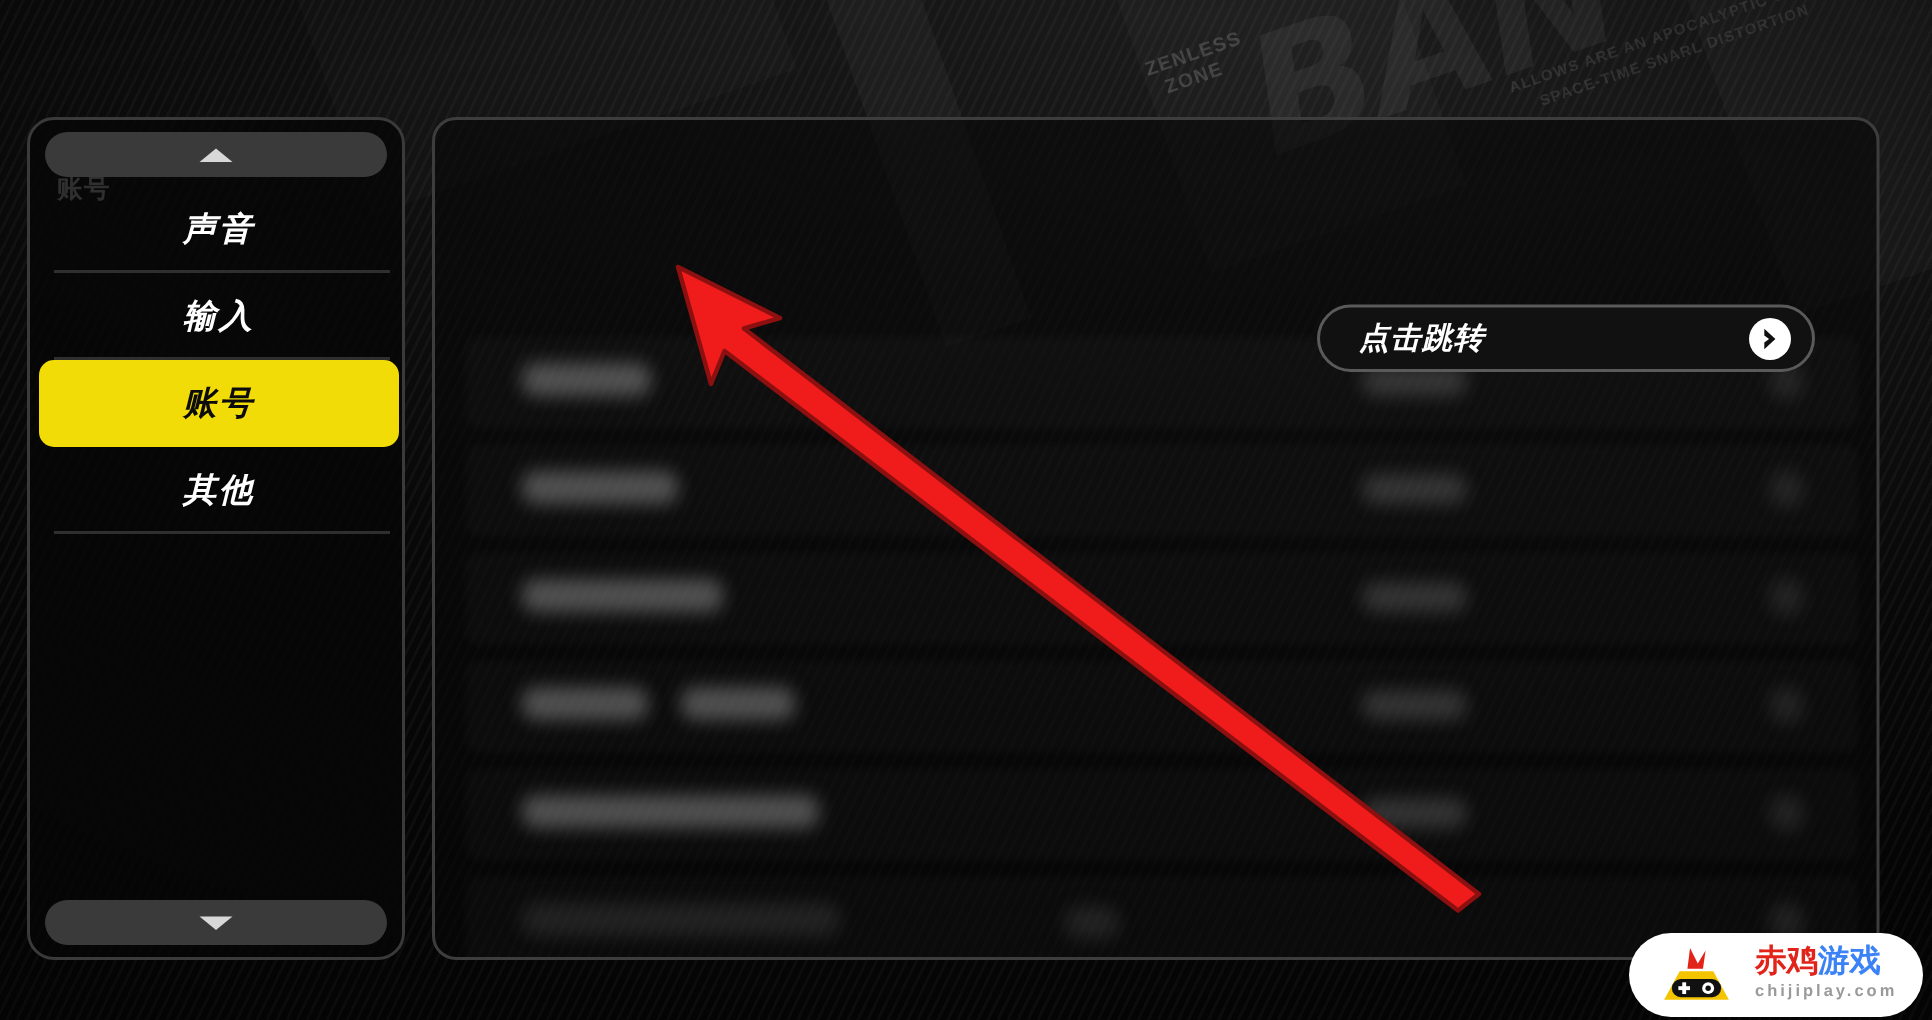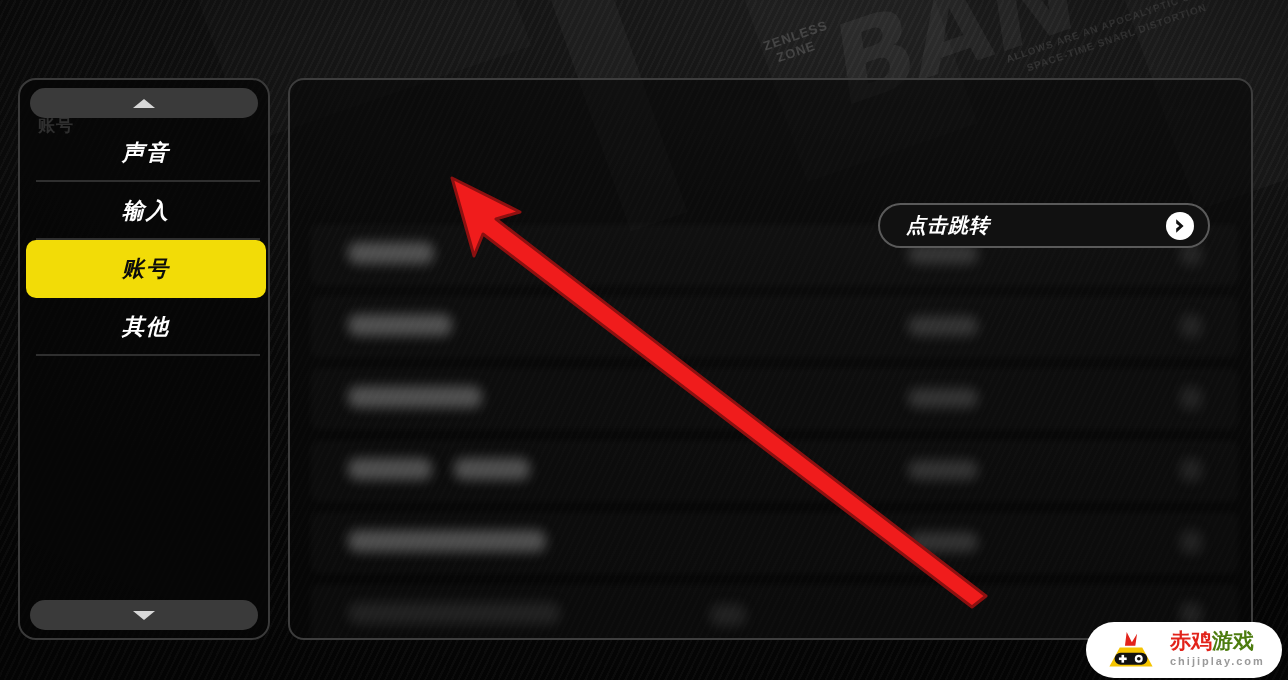--- a/index.html
+++ b/index.html
@@ -183,21 +183,21 @@
     z-index:70; display:flex; align-items:center;
   }
   .wm-badge{
     position:absolute; left:0; top:4px; width:196px; height:56px;
     background:#ffffff; border-radius:28px;
   }
   .wm-pad{ position:absolute; left:16px; top:14px; width:58px; height:38px; }
   .wm-text{ position:absolute; left:84px; top:12px; }
   .wm-cn{ font-size:21px; font-weight:900; line-height:22px; letter-spacing:0px; }
   .wm-cn .r{ color:#e2231a; }
-  .wm-cn .k{ color:#4d7c0f; }
+  .wm-cn .k{ color:#3b82f6; }
   .wm-url{ color:#9a9a9a; font-size:11px; letter-spacing:2.0px; font-weight:700; margin-top:3px; }
 </style>
 </head>
 <body>
 
 <div id="stage">
 
   <div class="bg-base"></div>
   <div class="bg-stripes"></div>
   <div class="bg-band b4"></div>

